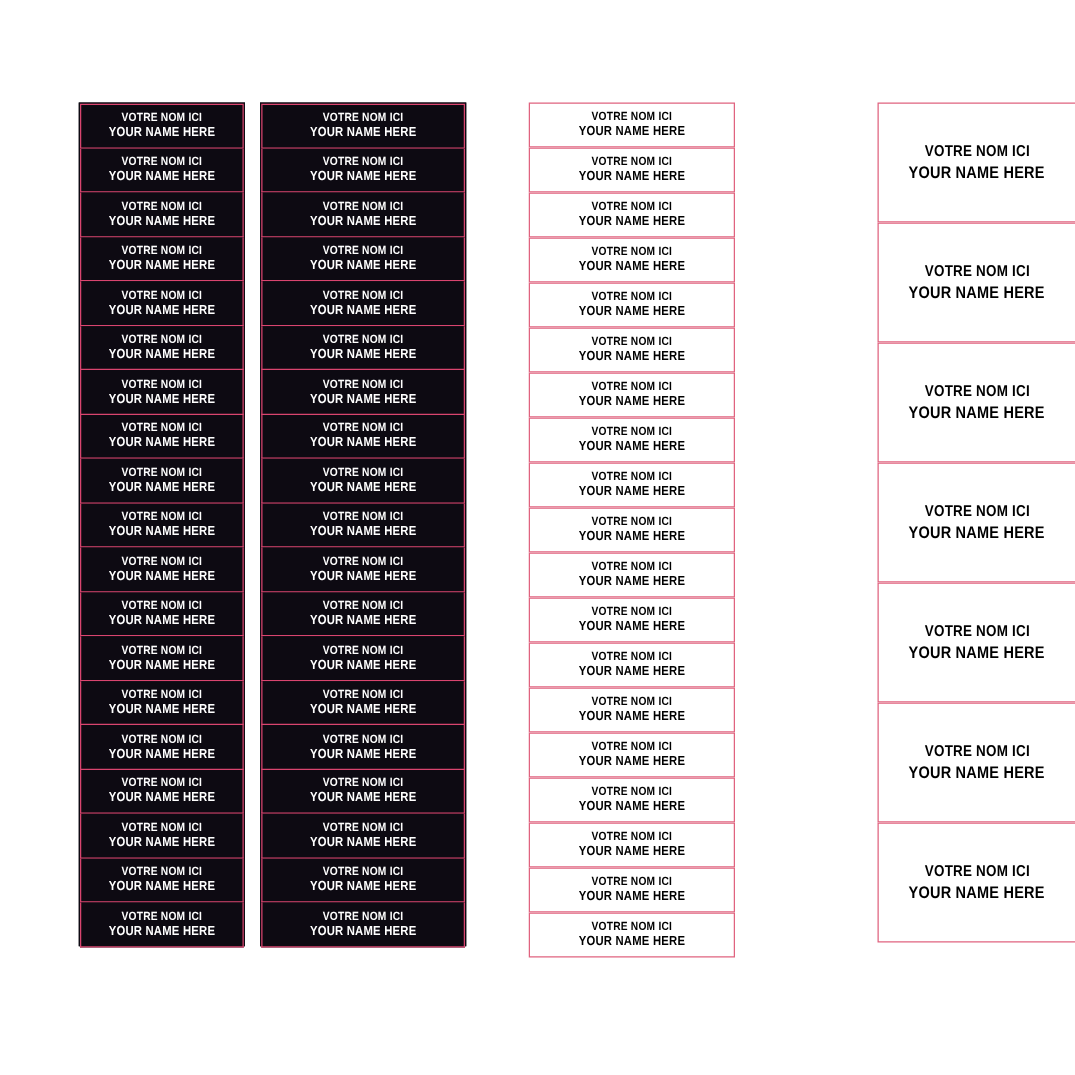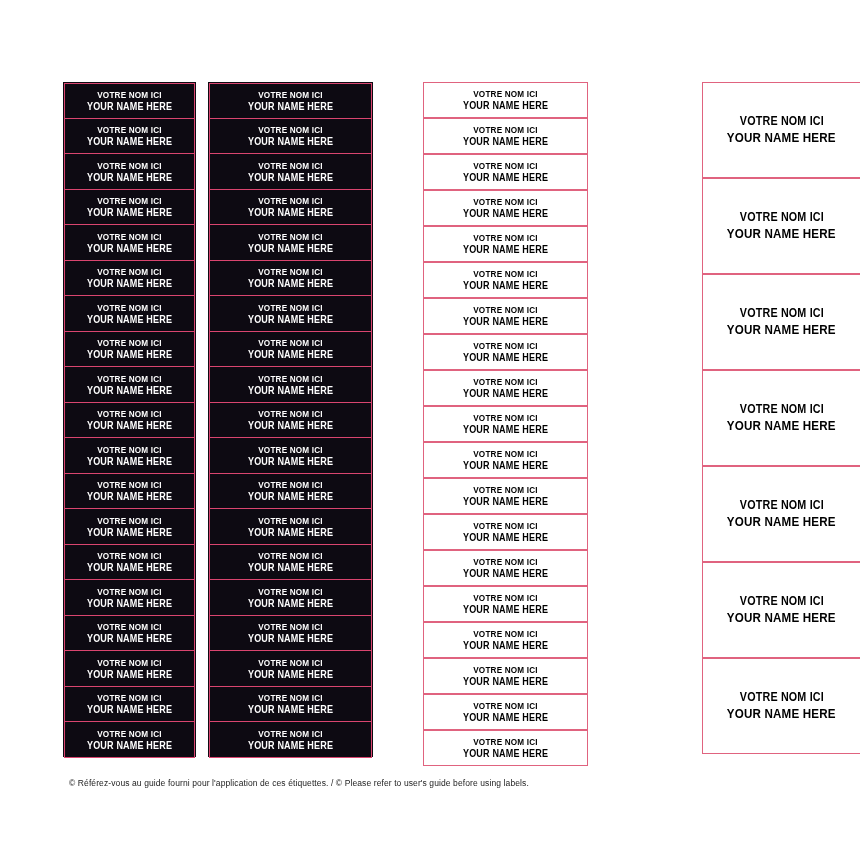--- a/index.html
+++ b/index.html
@@ -376,15 +376,14 @@
       <div class="label">
         <div class="line-fr">VOTRE NOM ICI</div>
         <div class="line-en">YOUR NAME HERE</div>
       </div>
       <div class="label">
         <div class="line-fr">VOTRE NOM ICI</div>
         <div class="line-en">YOUR NAME HERE</div>
       </div>
     </div>
 
-  <div id="footer">© Référez-vous au guide fourni pour l'application de ces étiquettes. / © Please refer to user's guide before using labels.</div>
 
 </div>
 
 </body></html>

